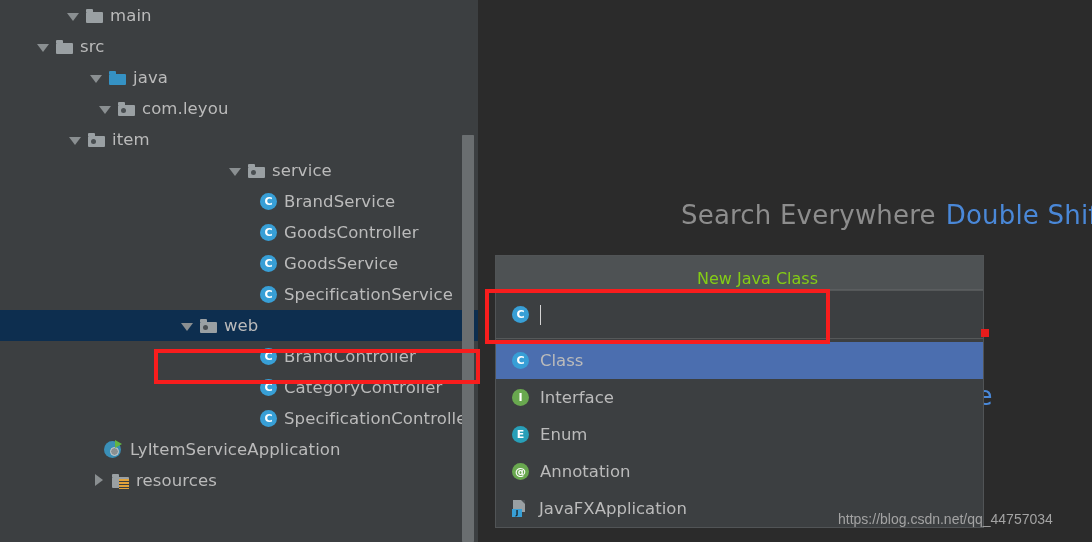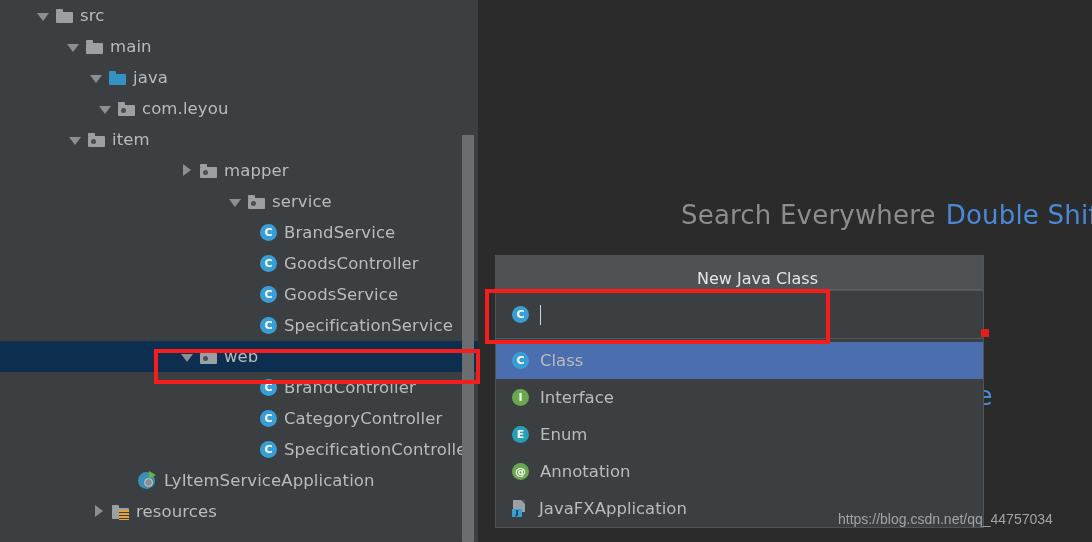--- a/index.html
+++ b/index.html
@@ -253,21 +253,21 @@
     height: 34px;
     background: #4e5254;
     border-bottom: 1px solid #5a5d5f;
     display: flex;
     align-items: flex-end;
     justify-content: center;
     box-sizing: border-box;
   }
   #popup-title {
     font-size: 16px;
-    color: #e5e5e5;
+    color: #84cc16;
     padding-bottom: 1px;
     margin-left: 36px;
   }
   #class-name-input-row {
     height: 49px;
     background: #3c3f41;
     border-top: 1px solid #555859;
     border-bottom: 1px solid #555859;
     display: flex;
     align-items: center;
@@ -339,36 +339,36 @@
     font-family: "Liberation Sans", sans-serif;
   }
 </style>
 </head>
 <body>
 
 <div id="editor-background"></div>
 
 <div id="project-tree-panel">
   <div id="tree-rows">
+      <div class="tree-row" style="padding-left: 66px;">
+        <span class="arrow down"></span>
+        <span class="ic ic-folder">
+          <span class="tab"></span>
+          <span class="body"></span>
+        </span>
+        <span class="tree-label">main</span>
+      </div>
       <div class="tree-row" style="padding-left: 36px;">
         <span class="arrow down"></span>
         <span class="ic ic-folder">
           <span class="tab"></span>
           <span class="body"></span>
         </span>
         <span class="tree-label">src</span>
       </div>
-      <div class="tree-row" style="padding-left: 66px;">
-        <span class="arrow down"></span>
-        <span class="ic ic-folder">
-          <span class="tab"></span>
-          <span class="body"></span>
-        </span>
-        <span class="tree-label">main</span>
-      </div>
       <div class="tree-row" style="padding-left: 89px;">
         <span class="arrow down"></span>
         <span class="ic ic-folder blue">
           <span class="tab"></span>
           <span class="body"></span>
         </span>
         <span class="tree-label">java</span>
       </div>
       <div class="tree-row" style="padding-left: 98px;">
         <span class="arrow down"></span>
@@ -381,83 +381,74 @@
       </div>
       <div class="tree-row" style="padding-left: 68px;">
         <span class="arrow down"></span>
         <span class="ic ic-folder ic-package">
           <span class="tab"></span>
           <span class="body"></span>
           <span class="dot"></span>
         </span>
         <span class="tree-label">item</span>
       </div>
-      <div class="tree-row" style="padding-left: 180px;">
-        <span class="arrow right"></span>
+      <div class="tree-row" style="padding-left: 180px; margin-left: 48px;">
+        <span class="arrow down"></span>
         <span class="ic ic-folder ic-package">
           <span class="tab"></span>
           <span class="body"></span>
           <span class="dot"></span>
         </span>
-        <span class="tree-label">mapper</span>
-      </div>
-      <div class="tree-row" style="padding-left: 180px; margin-left: 48px;">
+        <span class="tree-label">service</span>
+      </div>
+      <div class="tree-row" style="padding-left: 240px;">
+        <span class="arrow none"></span>
+        <span class="ic ic-badge class">C</span>
+        <span class="tree-label">BrandService</span>
+      </div>
+      <div class="tree-row" style="padding-left: 240px;">
+        <span class="arrow none"></span>
+        <span class="ic ic-badge class">C</span>
+        <span class="tree-label">GoodsController</span>
+      </div>
+      <div class="tree-row" style="padding-left: 240px;">
+        <span class="arrow none"></span>
+        <span class="ic ic-badge class">C</span>
+        <span class="tree-label">GoodsService</span>
+      </div>
+      <div class="tree-row" style="padding-left: 240px;">
+        <span class="arrow none"></span>
+        <span class="ic ic-badge class">C</span>
+        <span class="tree-label">SpecificationService</span>
+      </div>
+      <div class="tree-row selected" style="padding-left: 180px;">
         <span class="arrow down"></span>
         <span class="ic ic-folder ic-package">
           <span class="tab"></span>
           <span class="body"></span>
           <span class="dot"></span>
         </span>
-        <span class="tree-label">service</span>
-      </div>
-      <div class="tree-row" style="padding-left: 240px;">
-        <span class="arrow none"></span>
-        <span class="ic ic-badge class">C</span>
-        <span class="tree-label">BrandService</span>
-      </div>
-      <div class="tree-row" style="padding-left: 240px;">
-        <span class="arrow none"></span>
-        <span class="ic ic-badge class">C</span>
-        <span class="tree-label">GoodsController</span>
-      </div>
-      <div class="tree-row" style="padding-left: 240px;">
-        <span class="arrow none"></span>
-        <span class="ic ic-badge class">C</span>
-        <span class="tree-label">GoodsService</span>
-      </div>
-      <div class="tree-row" style="padding-left: 240px;">
-        <span class="arrow none"></span>
-        <span class="ic ic-badge class">C</span>
-        <span class="tree-label">SpecificationService</span>
-      </div>
-      <div class="tree-row selected" style="padding-left: 180px;">
-        <span class="arrow down"></span>
-        <span class="ic ic-folder ic-package">
-          <span class="tab"></span>
-          <span class="body"></span>
-          <span class="dot"></span>
-        </span>
         <span class="tree-label">web</span>
       </div>
       <div class="tree-row" style="padding-left: 240px;">
         <span class="arrow none"></span>
         <span class="ic ic-badge class">C</span>
         <span class="tree-label">BrandController</span>
       </div>
       <div class="tree-row" style="padding-left: 240px;">
         <span class="arrow none"></span>
         <span class="ic ic-badge class">C</span>
         <span class="tree-label">CategoryController</span>
       </div>
       <div class="tree-row" style="padding-left: 240px;">
         <span class="arrow none"></span>
         <span class="ic ic-badge class">C</span>
         <span class="tree-label">SpecificationController</span>
       </div>
-      <div class="tree-row" style="padding-left: 118px;">
+      <div class="tree-row" style="padding-left: 84px;">
         <span class="arrow none"></span>
         <span class="ic ic-spring">
           <span class="circ"></span>
           <span class="inner"></span>
           <span class="play"></span>
         </span>
         <span class="tree-label">LyItemServiceApplication</span>
       </div>
       <div class="tree-row" style="padding-left: 92px;">
         <span class="arrow right"></span>

